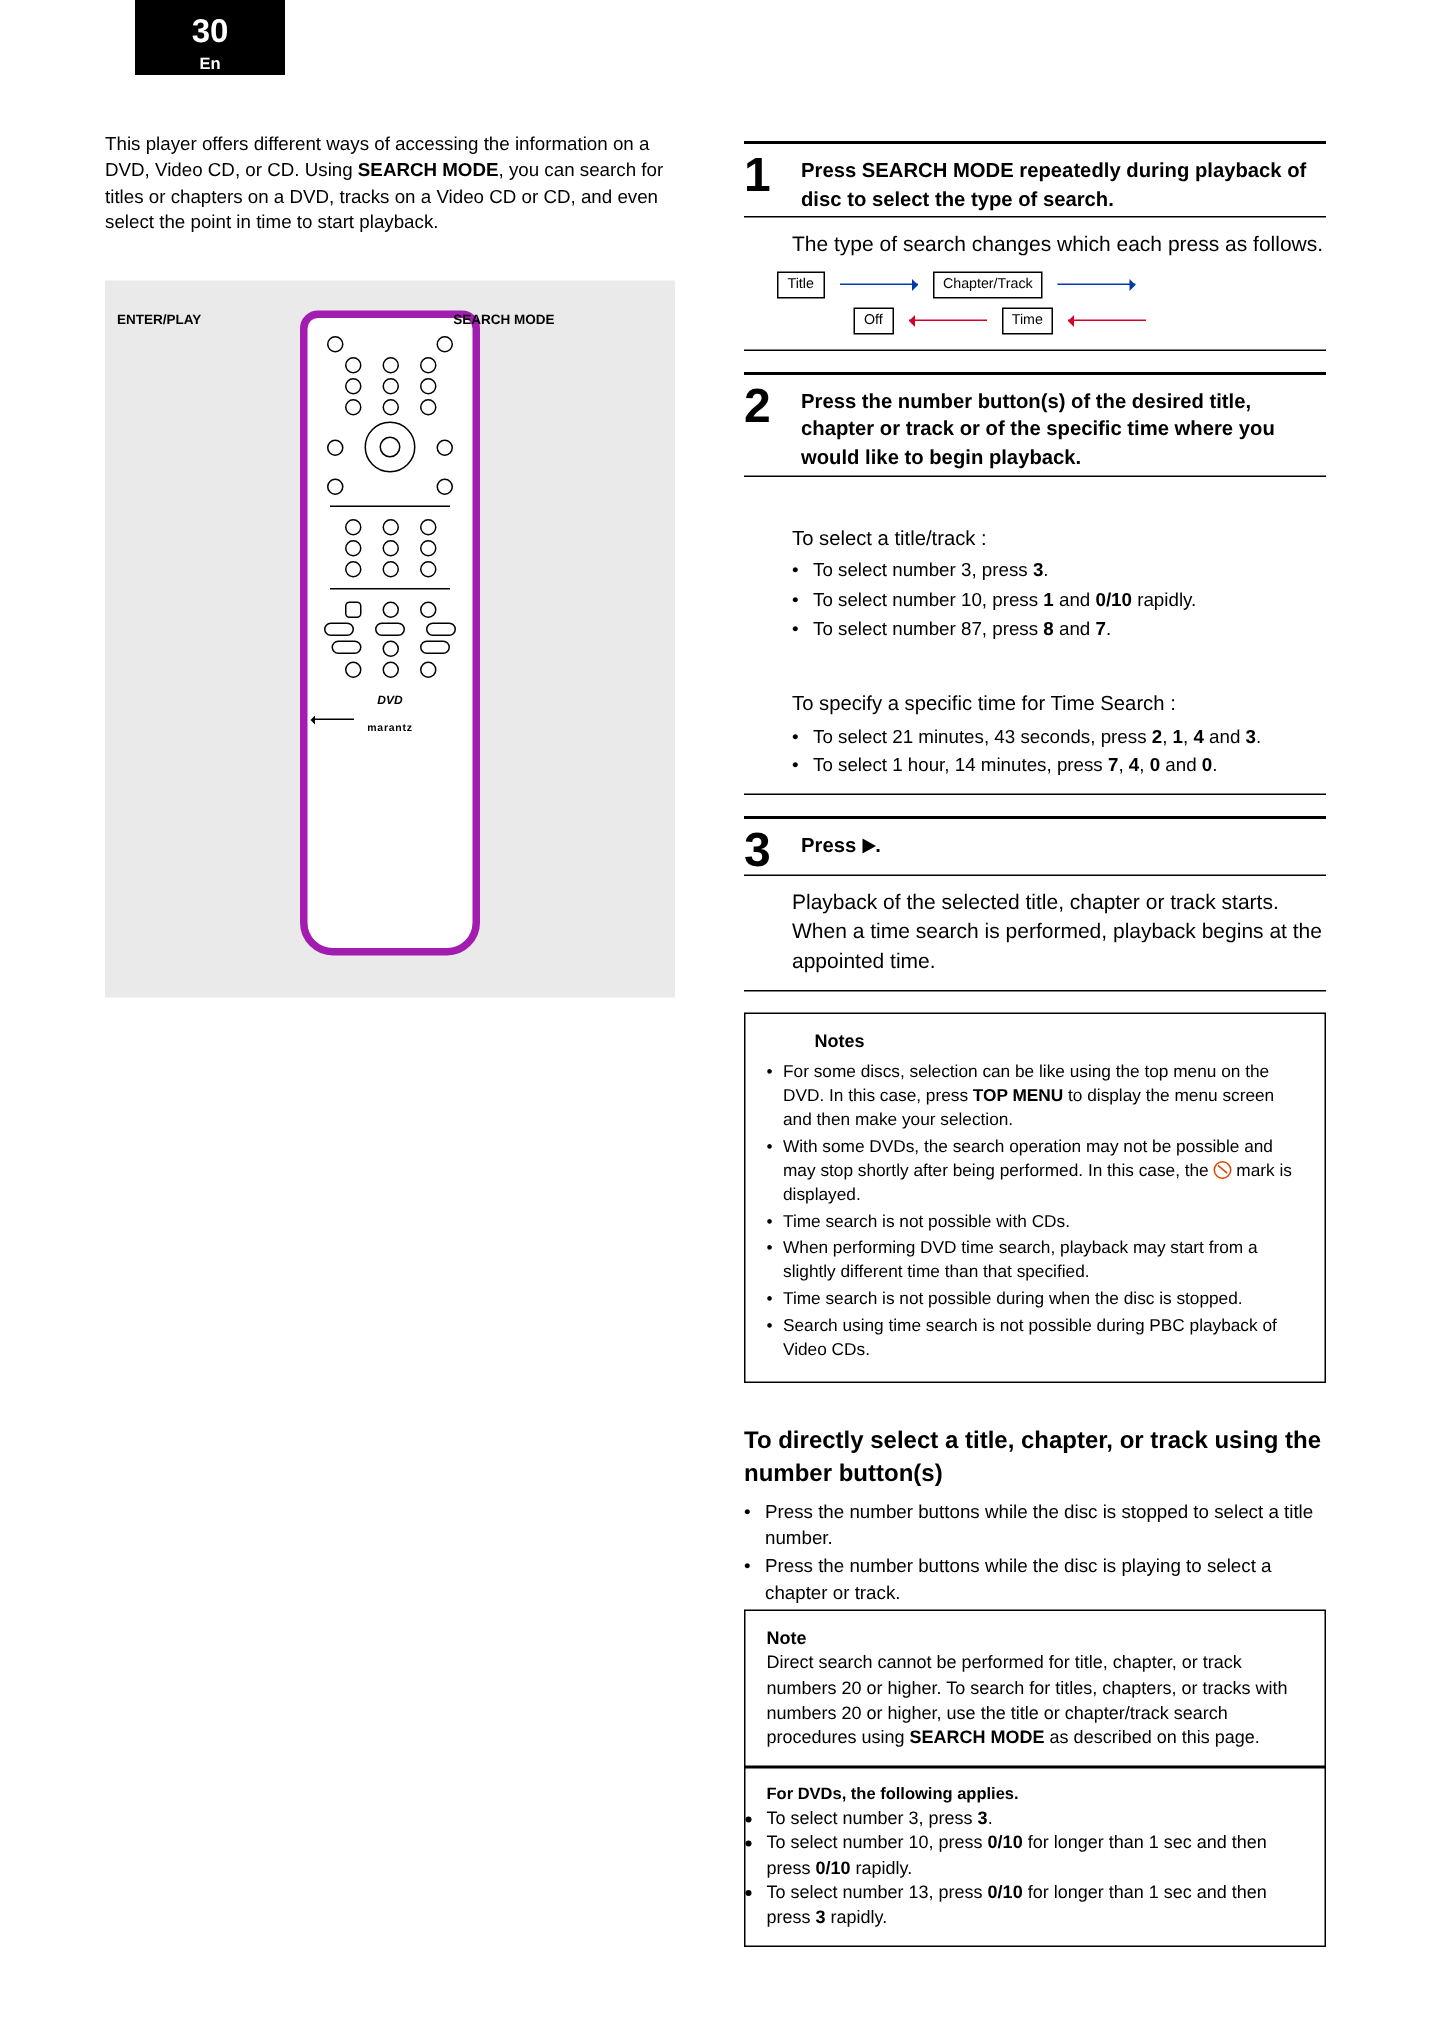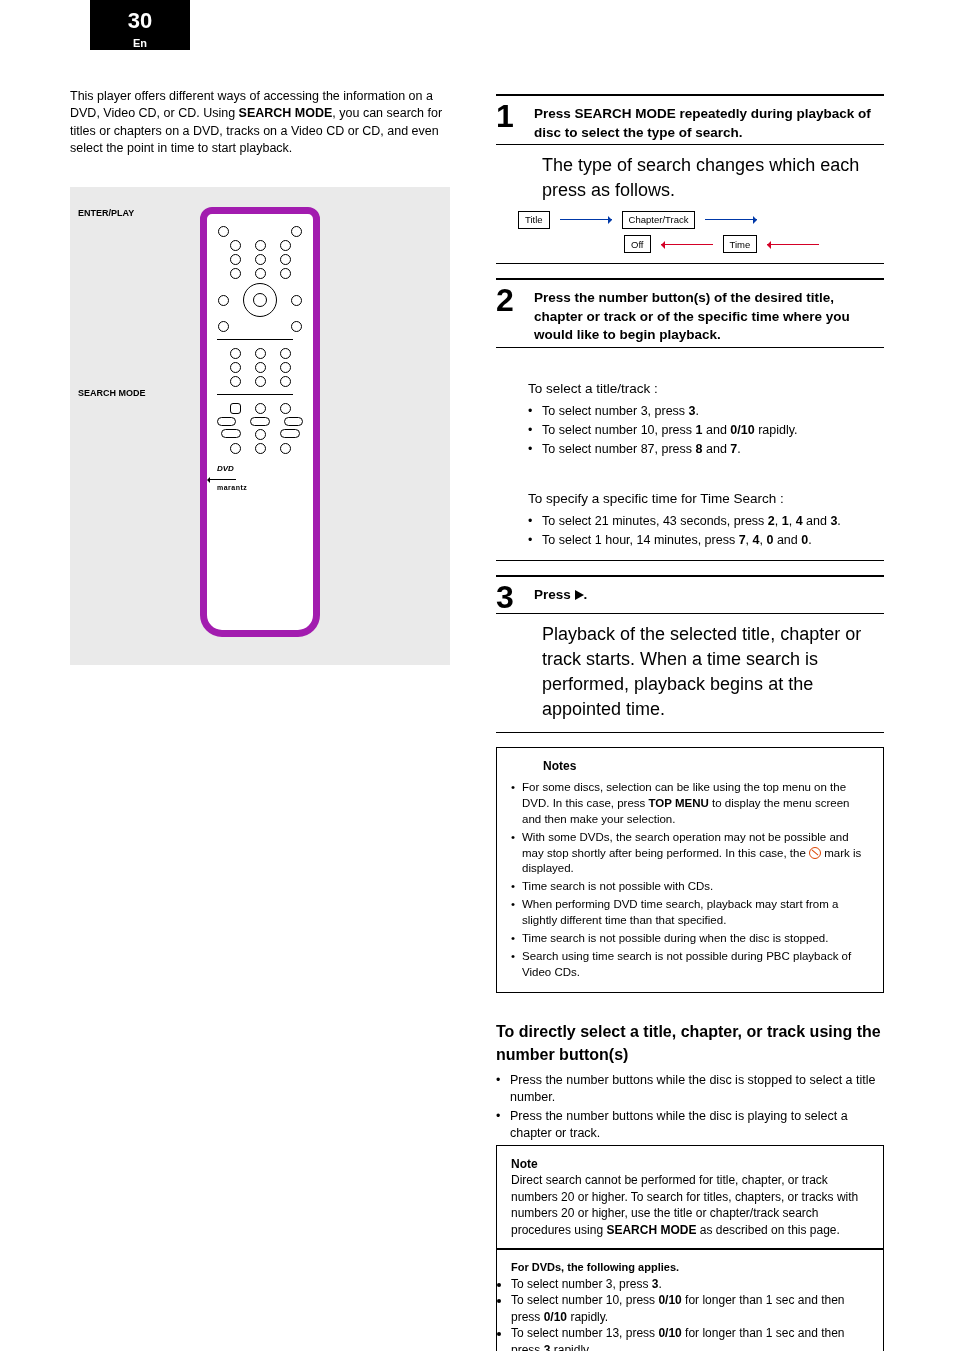--- a/index.html
+++ b/index.html
@@ -48,29 +48,29 @@
   .remote-area {
     background:#eaeaea;
     margin-top:30px;
     padding: 20px 0 28px 0;
     display:flex; justify-content:center;
     position:relative;
   }
   .labels-left {
     position:absolute; left:8px; top:20px;
     font-size:9px; color:#000;
-    display:flex; flex-direction:column; gap:168px;
+    display:flex; flex-direction:row; gap:168px;
   }
   .labels-left span{font-weight:bold;}
   .remote {
-    background:#fff; border:7px solid #a21caf;
+    background:#fff; border:5px solid #a21caf;
     width:120px; height:430px;
     border-radius: 12px 12px 22px 22px;
     padding:12px 10px;
-    display:flex; flex-direction:column; 
+    display:flex; flex-direction:column; align-items:center;
     gap:3px;
   }
   .row {display:flex; gap:14px; justify-content:center;}
   .btn { width:11px; height:11px; border:1.5px solid #000; border-radius:50%; }
   .bigring {
     width:34px;height:34px;border:1.6px solid #000;border-radius:50%;
     display:flex;align-items:center;justify-content:center;margin:1px 0;
   }
   .bigring::after{content:"";width:12px;height:12px;border:1.4px solid #000;border-radius:50%;}
   .sep-line{width:88%;border-top:1px solid #000;margin:4px 0 5px;}
@@ -90,21 +90,21 @@
     margin-top:0;
   }
   .step-num {
     font-size:32px; font-weight:bold; line-height:0.9;
     min-width:30px;
   }
   .step-title { font-weight:bold; font-size:13.5px; padding-top:3px;}
   .hr-thick{border:none;border-top:2.5px solid #000;margin:6px 0;}
   .hr-thin{border:none;border-top:1px solid #000;margin:2px 0 8px;}
   .hr-thin-bottom{border:none;border-top:1px solid #000;margin:10px 0 0;}
-  .sub-indent{margin-left:46px;font-size:18px;}
+  .sub-indent{margin-left:32px;font-size:14px;}
 
   .search-diagram{
     margin:8px 0 8px 22px;
     display:flex;flex-direction:column;gap:6px;font-size:10px;
   }
   .sd-row{display:flex;align-items:center;gap:10px;}
   .sd-box{border:1px solid #000;padding:1.5px 6px;font-size:9.5px;}
   .sd-arrow{position:relative;width:52px;height:0;border-top:1.4px solid #005;}
   .sd-arrow::after{content:"";position:absolute;border:4px solid transparent;}
   .sd-arrow.r{border-color:#0038a8;}
@@ -247,21 +247,21 @@
     </div>
     <hr class="hr-thin">
     <div class="sub-indent">The type of search changes which each press as follows.</div>
     <div class="search-diagram">
       <div class="sd-row">
         <span class="sd-box">Title</span>
         <span class="sd-arrow r"></span>
         <span class="sd-box">Chapter/Track</span>
         <span class="sd-arrow r"></span>
       </div>
-      <div class="sd-row" style="margin-left:106px">
+      <div class="sd-row" style="margin-left:51px">
         <span class="sd-box">Off</span>
         <span class="sd-arrow l"></span>
         <span class="sd-box">Time</span>
         <span class="sd-arrow l"></span>
       </div>
     </div>
     <hr class="hr-thin-bottom">
 
     <hr class="hr-thick" style="margin-top:14px">
     <div class="step-head">

